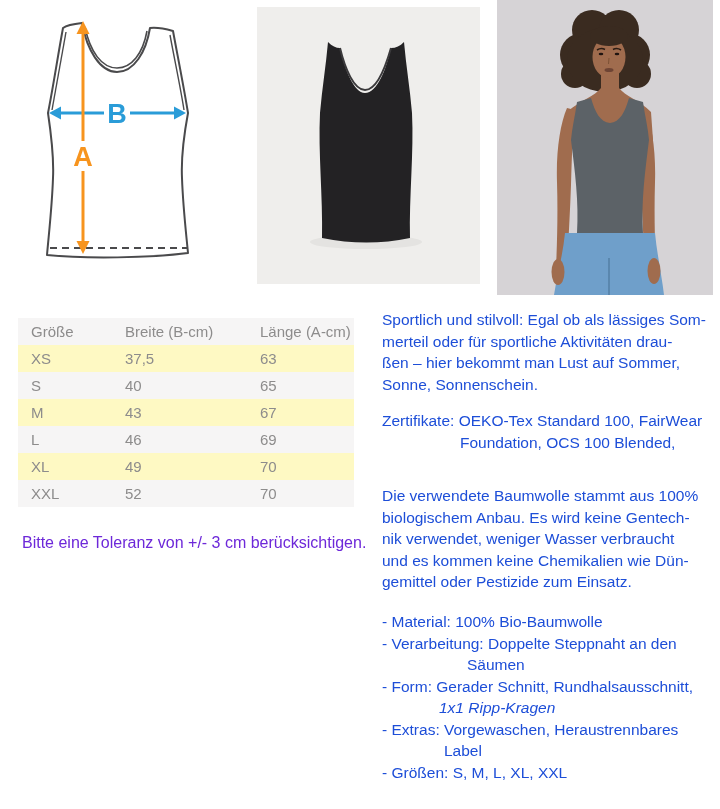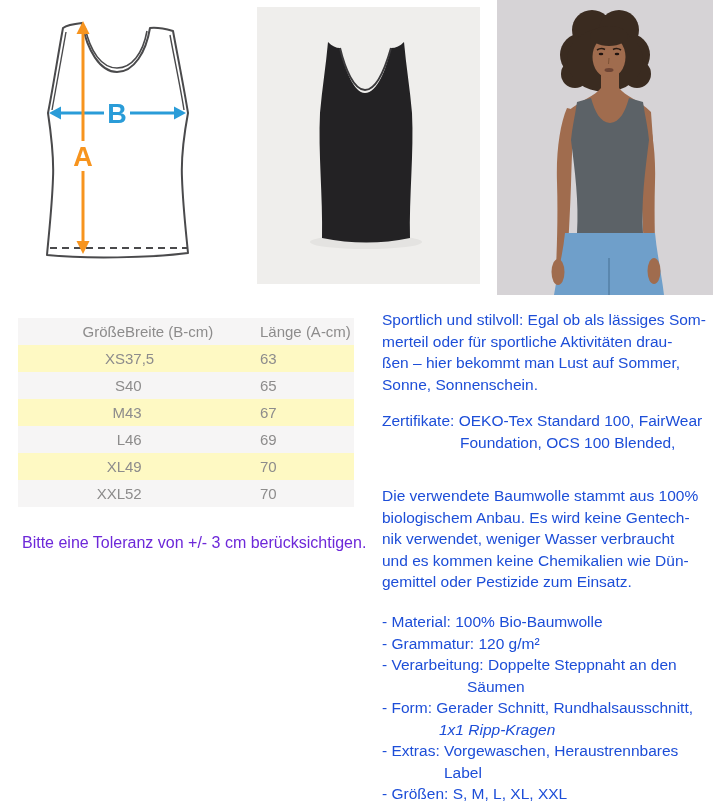--- a/index.html
+++ b/index.html
@@ -11,21 +11,21 @@
   #diagram-img{left:10px;top:0;width:230px;height:290px;background:#ffffff;}
   #product-img{left:257px;top:7px;width:223px;height:277px;background:#efeeec;}
   #model-img{left:497px;top:0;width:216px;height:295px;background:#d6d3d6;}
 
   
   #size-table{left:18px;top:318px;width:336px;font-size:15px;color:#8d8c8c;}
   .t-row{display:flex;height:27px;align-items:center;}
   .t-row.head{background:#f6f5f5;}
   .t-row.dark{background:#fef9c3;}
   .t-row.light{background:#f6f5f5;}
-  .tc1{width:107px;padding-left:13px;box-sizing:border-box;text-align:right;}
+  .tc1{width:107px;padding-left:13px;box-sizing:border-box;}
   .tc2{width:135px;}
   .tc3{flex:1;}
 
   #tolerance-note{left:22px;top:534px;font-size:16px;color:#6d28d9;}
 
   
   .rp{left:382px;width:334px;font-size:15.5px;line-height:21.5px;color:#1d4ed8;}
   .pre{white-space:pre-line;}
   #intro-para{top:309px;}
   #cert-para{top:410px;}
@@ -203,21 +203,20 @@
   </div>
 
   <div class="abs rp pre" id="cotton-para">Die verwendete Baumwolle stammt aus 100%
 biologischem Anbau. Es wird keine Gentech-
 nik verwendet, weniger Wasser verbraucht
 und es kommen keine Chemikalien wie Dün-
 gemittel oder Pestizide zum Einsatz.</div>
 
   <div class="abs rp" id="spec-list">
     <div>- Material: 100% Bio-Baumwolle</div>
-    <div>- Grammatur: 120 g/m²</div>
     <div>- Verarbeitung: Doppelte Steppnaht an den</div>
     <div class="ind85">Säumen</div>
     <div>- Form: Gerader Schnitt, Rundhalsausschnitt,</div>
     <div class="ind57">1x1 Ripp-Kragen</div>
     <div>- Extras: Vorgewaschen, Heraustrennbares</div>
     <div class="ind62">Label</div>
     <div>- Größen: S, M, L, XL, XXL</div>
   </div>
 
 </div>

